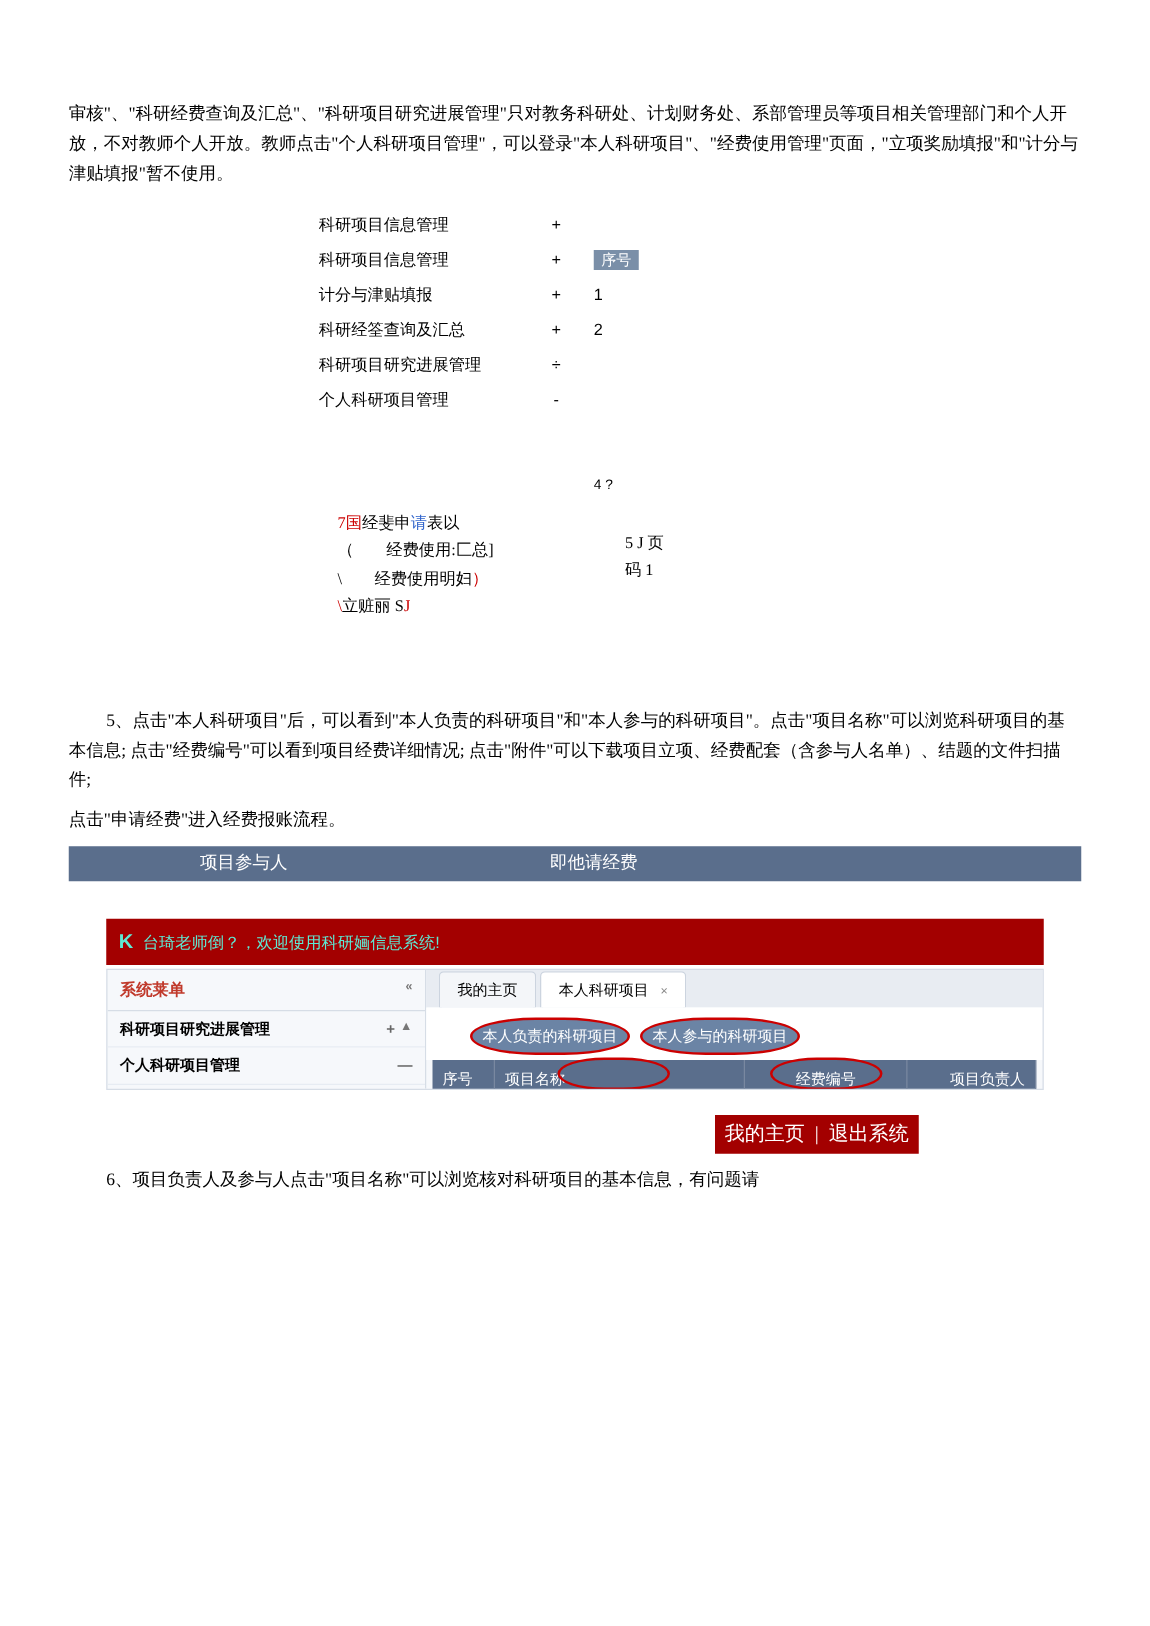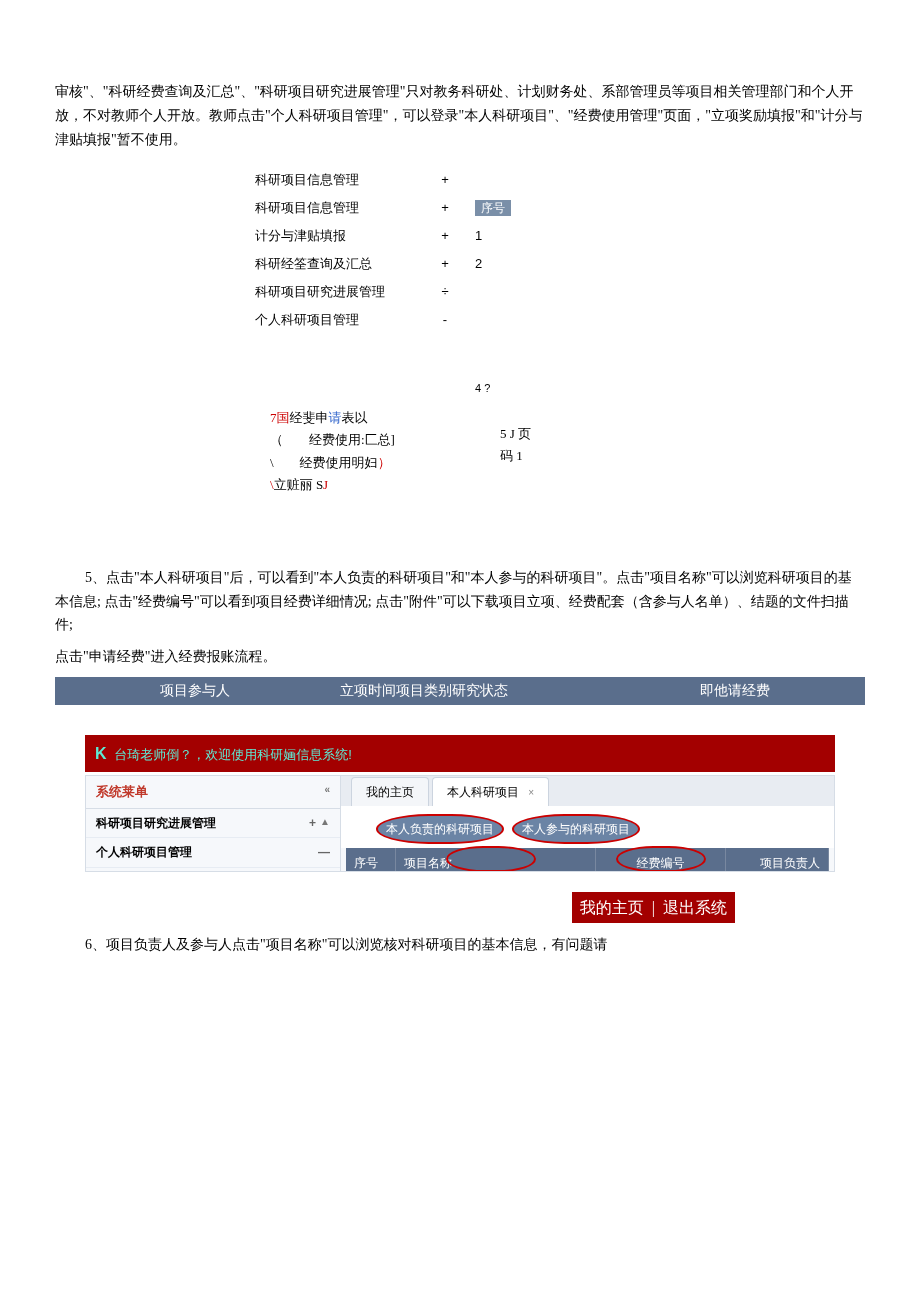--- a/index.html
+++ b/index.html
@@ -241,21 +241,20 @@
   </div>
 </div>
 
 <p class="paragraph indent-para">5、点击"本人科研项目"后，可以看到"本人负责的科研项目"和"本人参与的科研项目"。点击"项目名称"可以浏览科研项目的基本信息; 点击"经费编号"可以看到项目经费详细情况; 点击"附件"可以下载项目立项、经费配套（含参与人名单）、结题的文件扫描件;</p>
 <p class="paragraph">点击"申请经费"进入经费报账流程。</p>
 
 <div class="header-bar">
   <span class="hb-col" style="width:100px"></span>
   <span class="hb-col" style="width:120px">项目参与人</span>
   <span class="hb-col" style="width:60px"></span>
-  <span class="hb-col" style="width:260px">立项时间项目类别研究状态</span>
   <span class="hb-col" style="width:100px"></span>
   <span class="hb-col">即他请经费</span>
 </div>
 
 <div class="welcome-bar">
   <span class="k">K</span><span> 台琦老师倒？，欢迎使用科研婳信息系统!</span>
 </div>
 
 <div class="app-ui">
   <div class="sidebar">

